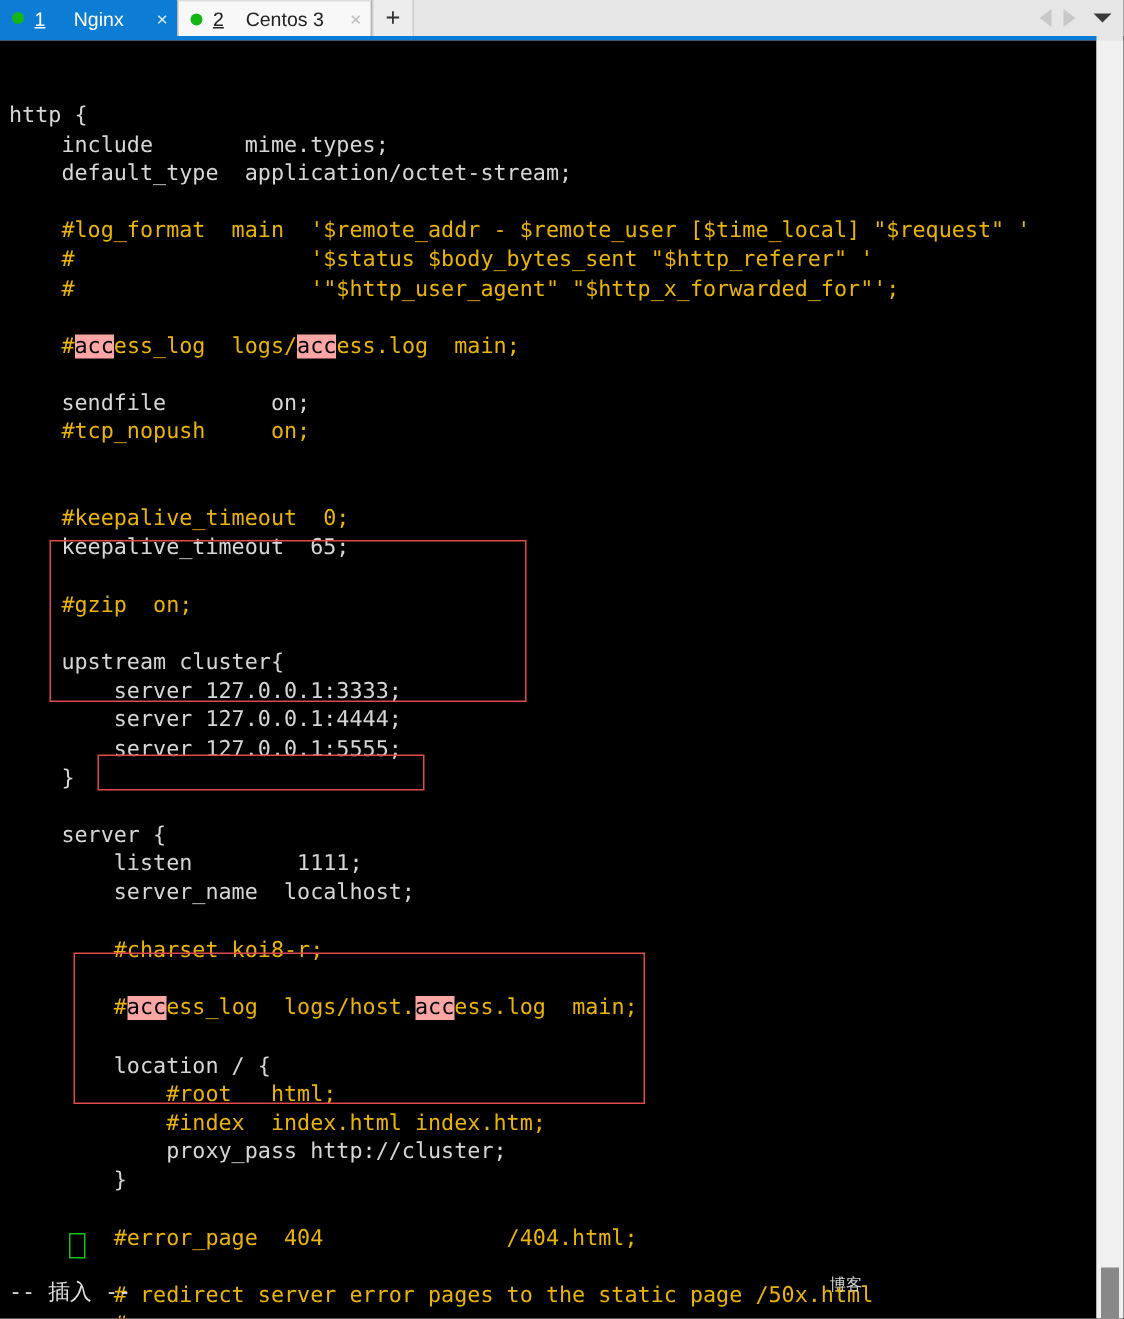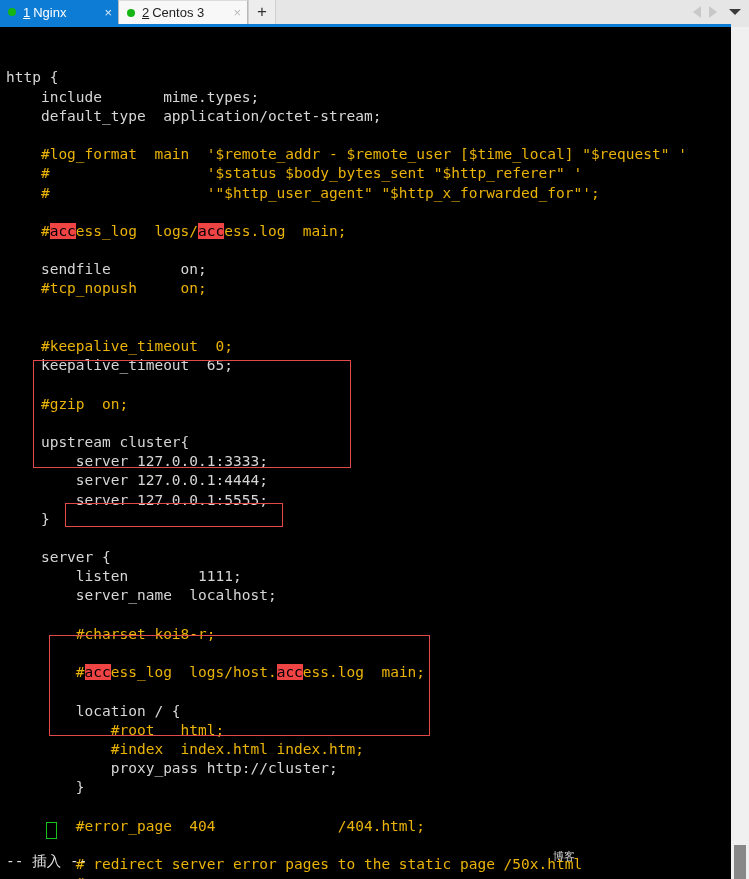--- a/index.html
+++ b/index.html
@@ -60,21 +60,21 @@
     width: 8px; height: 8px;
     border-radius: 50%;
     background: #15b515;
     margin-right: 7px;
     flex: 0 0 auto;
   }
   .tab-num {
     text-decoration: underline;
     margin-right: 3px;
   }
-  .tab-label { flex: 1 1 auto; }
+  .tab-label { flex: 1 1 auto; text-align: center; }
   .tab-close {
     font-size: 13px;
     line-height: 1;
     margin-left: 6px;
     opacity: .85;
   }
   .tab.inactive .tab-close { color: #b0b0b0; }
   .tab-new {
     width: 26px; height: 24px;
     display: flex; align-items: center; justify-content: center;
@@ -121,21 +121,21 @@
     font-family: "DejaVu Sans Mono", "Liberation Mono", monospace;
     font-size: 14.5px;
     line-height: 19.2px;
     overflow: hidden;
     white-space: pre;
   }
   #termpad { padding: 3px 0 0 6px; }
   .ln { height: 19.2px; }
   .c-white { color: #d6d6d6; }
   .c-blue  { color: #eab308; }
-  .c-hl    { background: #ef4444; color: #000000; }
+  .c-hl    { background: #fca5a5; color: #000000; }
 
   
   .redbox {
     position: absolute;
     border: 1.5px solid #e04a4a;
     pointer-events: none;
     box-sizing: border-box;
   }
   #box-upstream { left: 33px;  top: 360px; width: 318px; height: 108px; }
   #box-listen   { left: 65px;  top: 503px; width: 218px; height: 24px;  }

